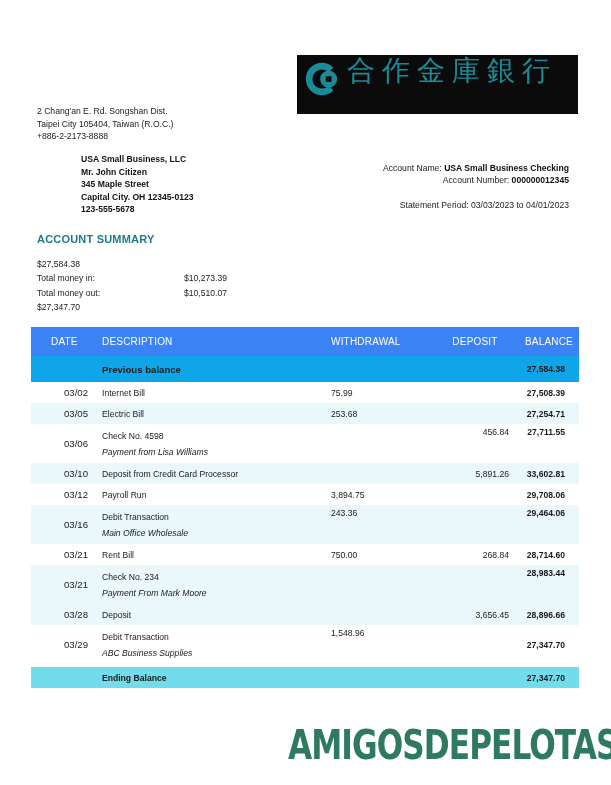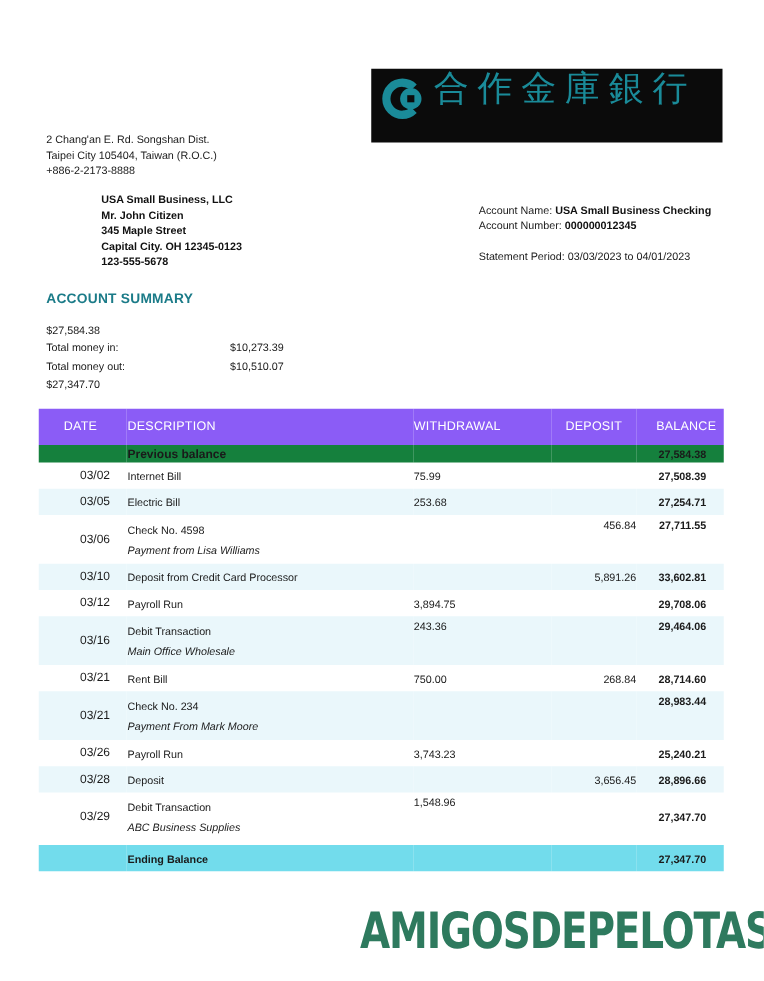--- a/index.html
+++ b/index.html
@@ -22,48 +22,48 @@
     color: #1c7d88; white-space: nowrap; line-height: 15px;
   }
 
   .bank-addr {
     position: absolute; left: 37px; top: 105px; font-size: 8.6px; line-height: 12.6px; color: #1a1a1a;
   }
   .cust-addr {
     position: absolute; left: 37px; top: 153px; font-size: 8.6px; line-height: 12.6px; font-weight: bold; color: #111; margin-left: 44px;
   }
   .acct-info {
-    position: absolute; left: 383px; top: 162px; font-size: 8.6px; line-height: 12.4px; color: #1a1a1a;
+    position: absolute; left: 383px; top: 162px; font-size: 8.6px; line-height: 12.4px; color: #1a1a1a; text-align: right;
   }
   .acct-info b { font-weight: bold; color: #111; }
   .acct-period { margin-top: 12px; }
 
   .summary-title {
     position: absolute; left: 37px; top: 233px; font-size: 11px; font-weight: bold;
     color: #1b7b88; letter-spacing: 0.2px;
   }
   .summary {
     position: absolute; left: 37px; top: 257px; width: 200px; font-size: 8.6px; line-height: 14.4px;
   }
   .summary-row { display: flex; justify-content: space-between; height: 14.4px; }
   .summary-row .lbl { width: 147px; }
   .summary-row .val { text-align: left; width: 53px; }
 
   .txn-table {
     position: absolute; left: 31px; top: 327px; width: 548px; border-collapse: collapse;
     font-size: 8.6px;
   }
   .txn-table th {
-    background: #8b5cf6; color: #ffffff; font-weight: normal; font-size: 10px; height: 29px;
+    background: #3b82f6; color: #ffffff; font-weight: normal; font-size: 10px; height: 29px;
     text-align: left; letter-spacing: 0.2px;
   }
   .txn-table td { height: 21px; vertical-align: middle; }
   .txn-table tr.tall td { height: 39px; }
   .txn-table tr.alt td { background: #eaf7fb; }
-  .txn-table tr.hl td { background: #15803d; font-weight: bold; height: 14px; }
+  .txn-table tr.hl td { background: #0ea5e9; font-weight: bold; height: 26px; }
   .txn-table tr.hl td.desc { font-size: 9.6px; }
   .txn-table tr.gap td { height: 3px; background: #ffffff; padding: 0; }
   .txn-table tr.end td { background: #72dcec; font-weight: bold; height: 21px; }
 
   .c-date { width: 70px; padding-left: 20px; text-align: center; }
   .txn-table td.c-date { font-size: 9.6px; }
   .c-desc { width: 230px; padding-left: 1px; }
   .c-wd { width: 110px; padding-left: 0; }
   .c-dep { width: 68px; text-align: right !important; padding-right: 0; }
   .c-bal { width: 70px; text-align: right !important; padding-right: 15px; }
@@ -228,27 +228,20 @@
       <td class="c-date">03/21</td>
       <td class="c-desc">
         <span class="desc-main">Check No. 234</span>
         <span class="desc-sub">Payment From Mark Moore</span>
       </td>
       <td class="c-wd top-align"></td>
       <td class="c-dep top-align"></td>
       <td class="c-bal top-align">28,983.44</td>
     </tr>
 
-    <tr>
-      <td class="c-date">03/26</td>
-      <td class="c-desc">Payroll Run</td>
-      <td class="c-wd">3,743.23</td>
-      <td class="c-dep"></td>
-      <td class="c-bal">25,240.21</td>
-    </tr>
 
     <tr class="alt">
       <td class="c-date">03/28</td>
       <td class="c-desc">Deposit</td>
       <td class="c-wd"></td>
       <td class="c-dep">3,656.45</td>
       <td class="c-bal">28,896.66</td>
     </tr>
 
     <tr class="tall">

